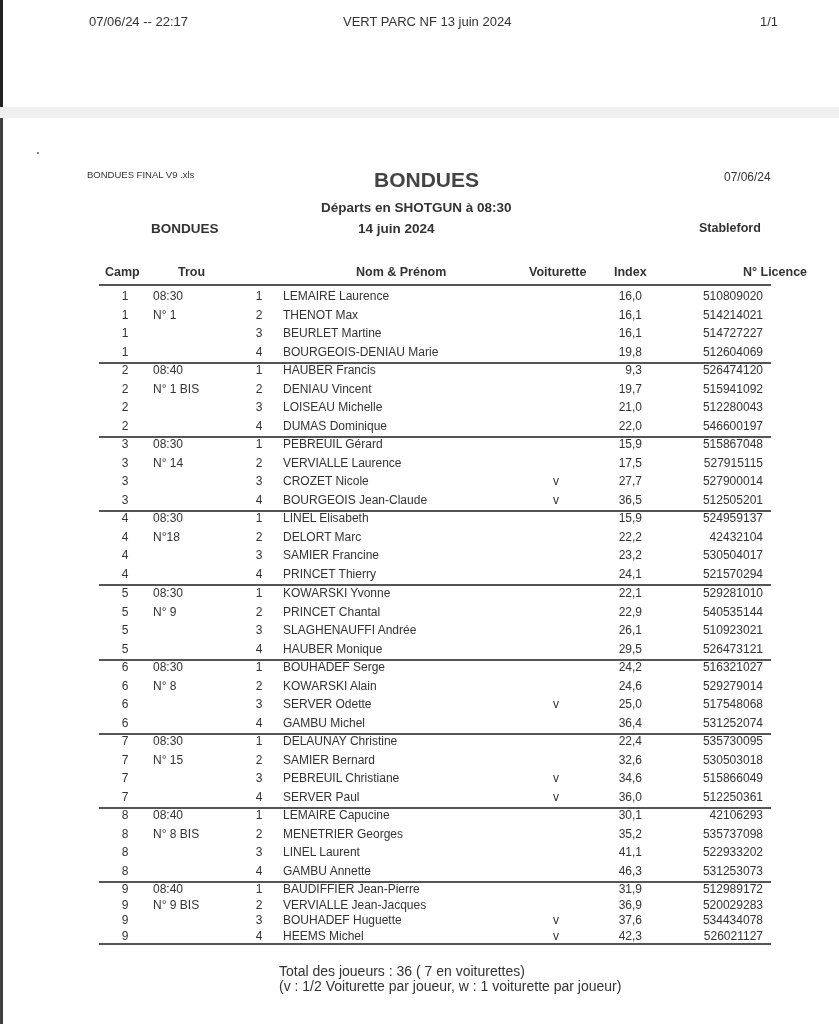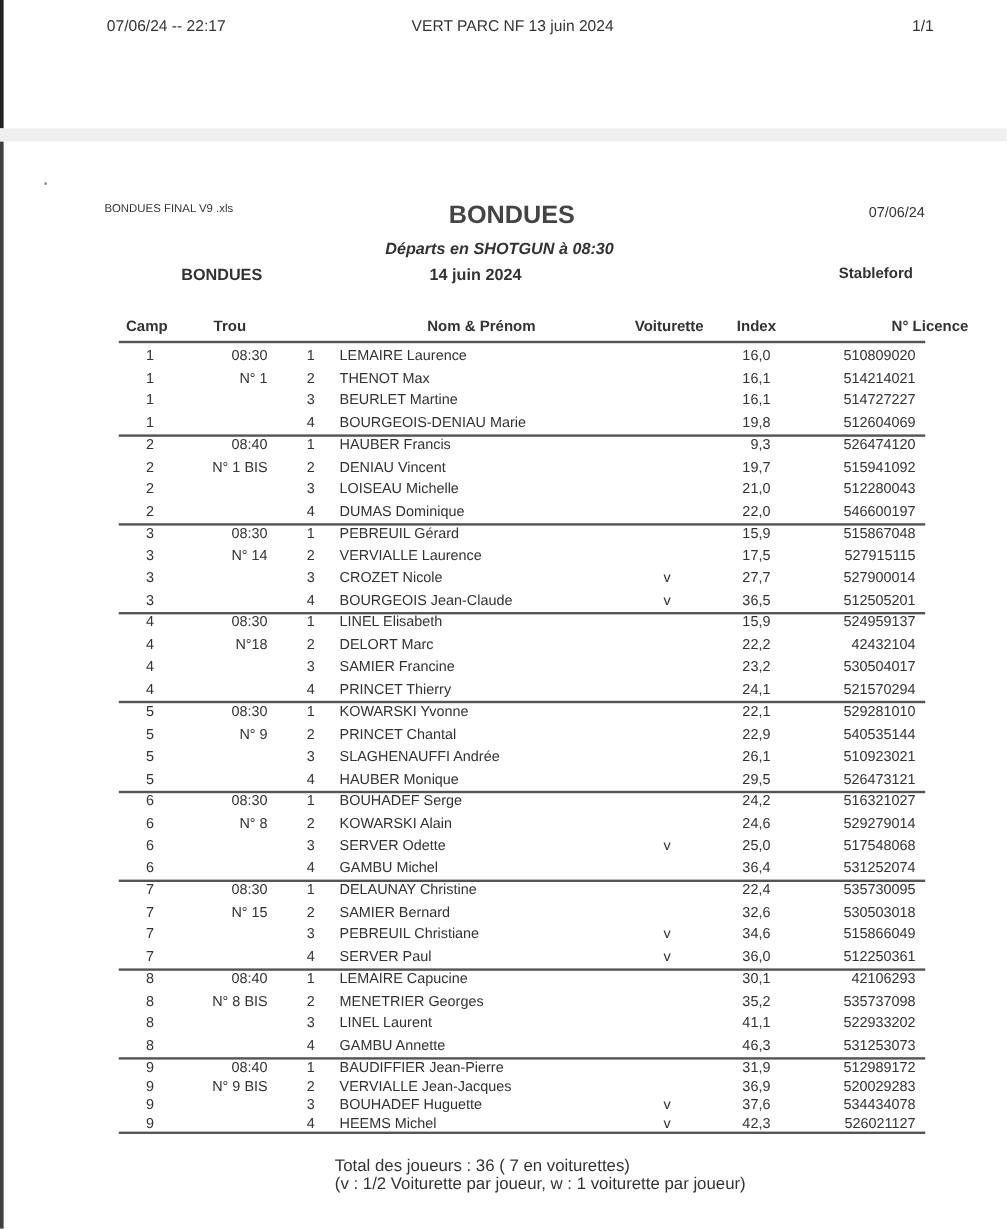--- a/index.html
+++ b/index.html
@@ -11,21 +11,21 @@
   .page2 { position:absolute; left:0; top:118px; width:839px; height:906px; background:#fff;
            border-left:3px solid #404040; box-sizing:border-box; }
   .ph { position:absolute; top:14px; font-size:13px; color:#333; }
   .abs { position:absolute; white-space:nowrap; }
   .bold { font-weight:bold; }
   .hdr { position:absolute; top:147px; font-size:12.5px; font-weight:bold; color:#333; }
   .rule { position:absolute; left:96px; width:672px; height:2px; background:#555; }
   .row { position:absolute; left:0; width:839px; height:18px; font-size:12px; color:#333; }
   .row span { position:absolute; top:0; white-space:nowrap; }
   .c-camp { left:116px; width:12px; text-align:center; }
-  .c-trou { left:150px; width:70px; text-align:right; }
+  .c-trou { left:150px; width:70px; text-align:left; }
   .c-pos { left:250px; width:12px; text-align:center; }
   .c-name { left:280px; }
   .c-v { left:547px; width:12px; text-align:center; }
   .c-idx { left:590px; width:49px; text-align:right; }
   .c-lic { left:660px; width:100px; text-align:right; }
   .foot { position:absolute; left:276px; font-size:14px; color:#333; }
 </style>
 </head>
 <body>
 
@@ -34,21 +34,21 @@
   <span class="ph" style="left:340px;">VERT PARC NF  13 juin 2024</span>
   <span class="ph" style="left:757px;">1/1</span>
 </div>
 <div class="gap"></div>
 
 <div class="page2">
   <div class="abs" style="left:34px;top:34px;width:2px;height:2px;background:#888;"></div>
   <span class="abs" style="left:84px;top:51px;font-size:9.5px;color:#333;">BONDUES FINAL V9 .xls</span>
   <span class="abs bold" style="left:371px;top:50px;font-size:21px;color:#444;">BONDUES</span>
   <span class="abs" style="left:721px;top:52px;font-size:12px;color:#333;">07/06/24</span>
-  <span class="abs bold" style="left:318px;top:82px;font-size:13.5px;color:#333;font-style:italic;">Départs en SHOTGUN à  08:30</span>
+  <span class="abs bold" style="left:318px;top:82px;font-size:13.5px;color:#333;">Départs en SHOTGUN à  08:30</span>
   <span class="abs bold" style="left:148px;top:103px;font-size:13.5px;color:#333;">BONDUES</span>
   <span class="abs bold" style="left:355px;top:103px;font-size:13.5px;color:#333;">14 juin 2024</span>
   <span class="abs bold" style="left:696px;top:103px;font-size:12.5px;color:#333;">Stableford</span>
 
   <span class="hdr" style="left:102px;">Camp</span>
   <span class="hdr" style="left:175px;">Trou</span>
   <span class="hdr" style="left:353px;">Nom &amp; Prénom</span>
   <span class="hdr" style="left:526px;">Voiturette</span>
   <span class="hdr" style="left:611px;">Index</span>
   <span class="hdr" style="left:693px;margin-left:47px;">N° Licence</span>

